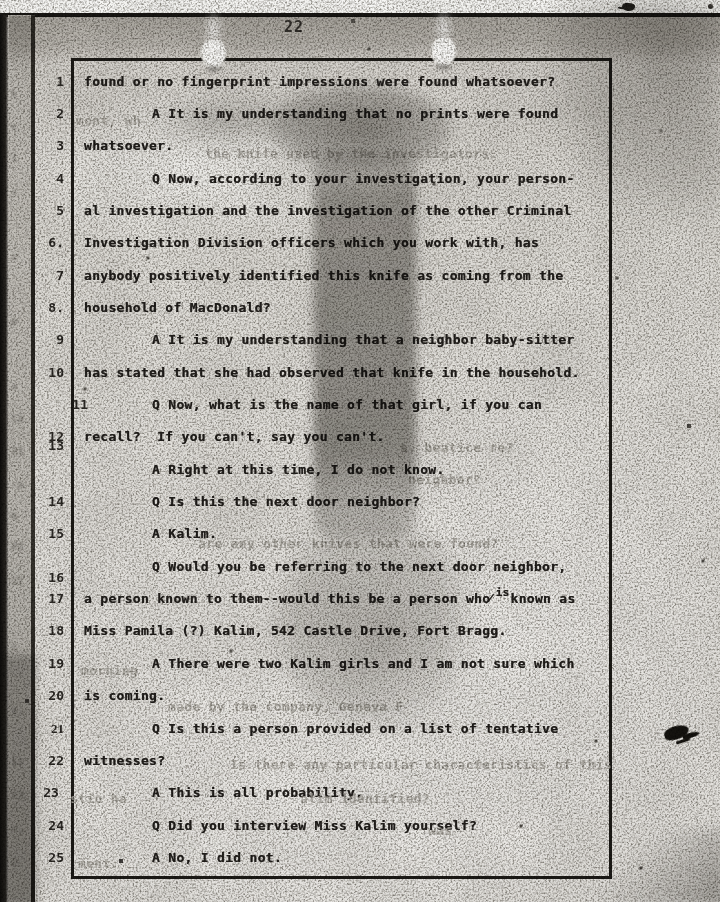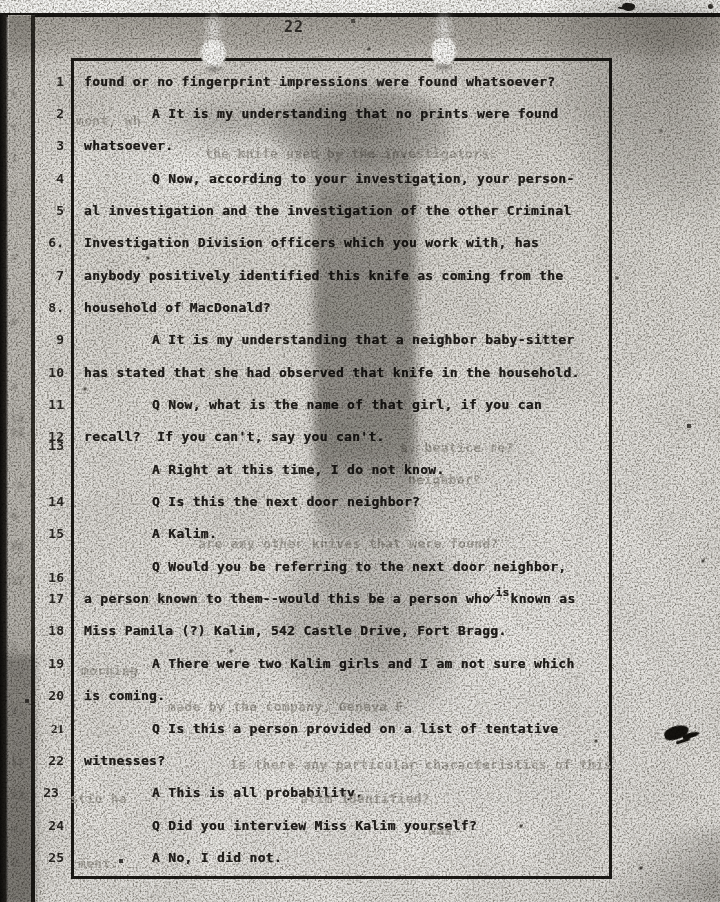--- a/index.html
+++ b/index.html
@@ -100,21 +100,21 @@
       <div class="linenum" style="top: 73.5px;">1</div>
       <div class="linenum" style="top: 105.85px;">2</div>
       <div class="linenum" style="top: 138.2px;">3</div>
       <div class="linenum" style="top: 170.55px;">4</div>
       <div class="linenum" style="top: 202.9px;">5</div>
       <div class="linenum" style="top: 235.25px;">6.</div>
       <div class="linenum" style="top: 267.6px;">7</div>
       <div class="linenum" style="top: 299.95px;">8.</div>
       <div class="linenum" style="top: 332.3px;">9</div>
       <div class="linenum" style="top: 364.65px;">10</div>
-      <div class="linenum" style="top: 397px;">11</div>
+      <div class="linenum" style="top: 397px; padding-left: 24px;">11</div>
       <div class="linenum" style="top: 429.35px;">12</div>
       <div class="linenum" style="top: 438px; text-align: right;">13</div>
       <div class="linenum" style="top: 494.05px;">14</div>
       <div class="linenum" style="top: 526.4px;">15</div>
       <div class="linenum" style="top: 570px;">16</div>
       <div class="linenum" style="top: 591.1px;">17</div>
       <div class="linenum" style="top: 623.45px;">18</div>
       <div class="linenum" style="top: 655.8px;">19</div>
       <div class="linenum" style="top: 688.15px;">20</div>
       <div class="linenum" style="top: 720.5px; font-family: Liberation Serif, serif;">21</div>
@@ -164,21 +164,21 @@
       <div class="ghost" style="left: 428px; top: 823px;">was</div>
       <div class="ghost" style="left: 78px; top: 856px; text-align: right;">ment.</div>
       <div class="mmark" style="top: 88px;">t</div>
       <div class="mmark" style="top: 120px;">c</div>
       <div class="mmark" style="top: 152px;">i</div>
       <div class="mmark" style="top: 185px;">+</div>
       <div class="mmark" style="top: 250px;">c</div>
       <div class="mmark" style="top: 315px;">o</div>
       <div class="mmark" style="top: 380px;">s</div>
       <div class="mmark" style="top: 412px;">li</div>
-      <div class="mmark" style="top: 426px;">2i</div>
+      <div class="mmark" style="top: 445px;">2i</div>
       <div class="mmark" style="top: 478px;">-a</div>
       <div class="mmark" style="top: 510px;">H</div>
       <div class="mmark" style="top: 540px;">8i</div>
       <div class="mmark" style="top: 575px;">2l</div>
       <div class="mmark" style="top: 640px;">c</div>
       <div class="mmark" style="top: 705px;">t.</div>
       <div class="mmark" style="top: 755px;">iz</div>
       <div class="mmark" style="top: 788px;">£5</div>
       <div class="mmark" style="top: 822px;">r.</div>
       <div class="mmark" style="top: 855px;">2.</div>

